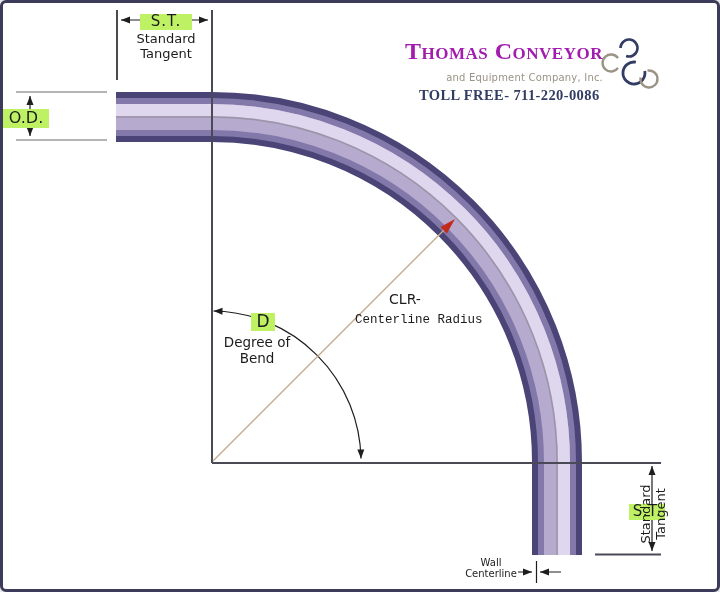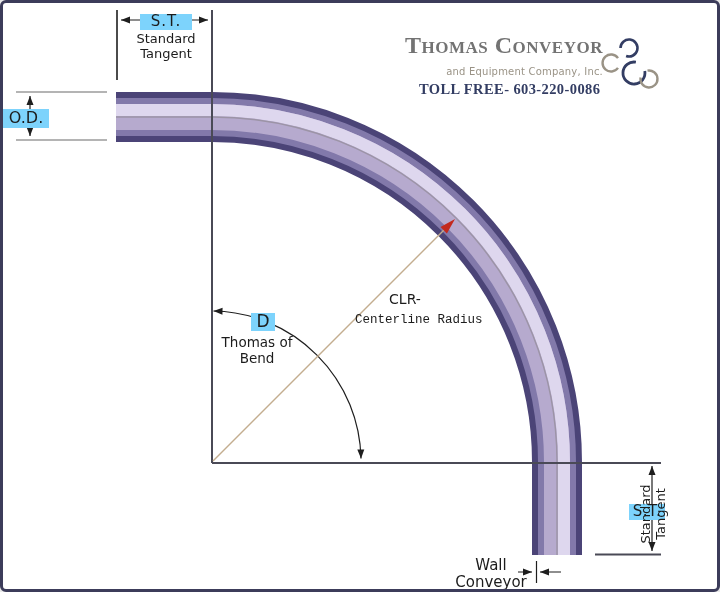--- a/index.html
+++ b/index.html
@@ -10,35 +10,35 @@
     background:#ffffff;
     border:3px solid #3c3c5a;
     border-radius:6px;
     overflow:hidden;
     font-family:"DejaVu Sans", sans-serif;
     color:#1c1c1c;
   }
   .diagram-svg{position:absolute;left:0;top:0;}
   .lbl{position:absolute;white-space:pre;line-height:1.05;}
   .center{text-align:center;}
-  .bgwhite{background:#7dd3fc;}
+  .bgwhite{background:#bef264;}
   .lbl-st-top-abbr{left:137px;top:11px;width:52px;font-size:15px;letter-spacing:1px;}
   .lbl-st-top-name{left:120px;top:29px;width:86px;font-size:13px;line-height:1.15;}
   .lbl-od{left:0;top:106px;width:46px;font-size:16px;padding:1px 0;}
   .lbl-d-abbr{left:248px;top:310px;width:24px;font-size:17px;}
   .lbl-d-name{left:212px;top:332px;width:84px;font-size:13.5px;line-height:1.15;}
   .lbl-clr-abbr{left:372px;top:289px;width:60px;font-size:14px;}
   .lbl-clr-name{left:352px;top:311px;width:100px;font-size:12.5px;font-family:Liberation Mono, monospace;}
   .lbl-st-right-abbr{left:626px;top:501px;width:36px;font-size:15px;letter-spacing:0.5px;}
   .lbl-st-right-name{
     left:636px;top:466px;width:90px;height:90px;
     font-size:13px;line-height:1.15;
     transform:rotate(-90deg);transform-origin:45px 45px;
   }
-  .lbl-wall{left:448px;top:554px;width:80px;font-size:15px;line-height:1.12;}
+  .lbl-wall{left:448px;top:554px;width:80px;font-size:10px;line-height:1.12;}
   .logo{position:absolute;left:388px;top:30px;width:226px;font-family:"Liberation Serif", serif;}
   .logo-company{
     font-variant:small-caps;font-weight:bold;font-size:24px;
     letter-spacing:0.5px;text-align:center;line-height:1;
   }
   .logo-subtitle{
     font-family:"DejaVu Sans", sans-serif;
     font-size:10px;text-align:right;padding-right:14px;
     margin-top:9px;letter-spacing:0.2px;
   }
@@ -96,29 +96,29 @@
       <path d="M 644.5 67.6 A 8.5 8.5 0 1 1 637.6 74.5" stroke-width="2.4" stroke="#9a9386"></path>
     </g>
   </svg>
 
   <div class="lbl center bgwhite lbl-st-top-abbr">S.T.</div>
   <div class="lbl center lbl-st-top-name"><span>Standard</span><br><span>Tangent</span></div>
 
   <div class="lbl center bgwhite lbl-od">O.D.</div>
 
   <div class="lbl center bgwhite lbl-d-abbr">D</div>
-  <div class="lbl center lbl-d-name"><span>Thomas of</span><br><span>Bend</span></div>
+  <div class="lbl center lbl-d-name"><span>Degree of</span><br><span>Bend</span></div>
 
   <div class="lbl center lbl-clr-abbr">CLR-</div>
   <div class="lbl center lbl-clr-name">Centerline Radius</div>
 
   <div class="lbl center bgwhite lbl-st-right-abbr">S.T.</div>
   <div class="lbl center lbl-st-right-name"><span>Standard</span><br><span>Tangent</span></div>
 
-  <div class="lbl center lbl-wall"><span>Wall</span><br><span>Conveyor</span></div>
+  <div class="lbl center lbl-wall"><span>Wall</span><br><span>Centerline</span></div>
 
   <div class="logo">
-    <div class="logo-company" style="color:#737373;">Thomas Conveyor</div>
+    <div class="logo-company" style="color:#a21caf;margin-top:6px;">Thomas Conveyor</div>
     <div class="logo-subtitle" style="color:#9a9386;">and Equipment  Company, Inc.</div>
-    <div class="logo-phone" style="color:#333d63;">TOLL FREE- 603-220-0086</div>
+    <div class="logo-phone" style="color:#333d63;">TOLL FREE- 711-220-0086</div>
   </div>
 
 </div>
 
 </body></html>

